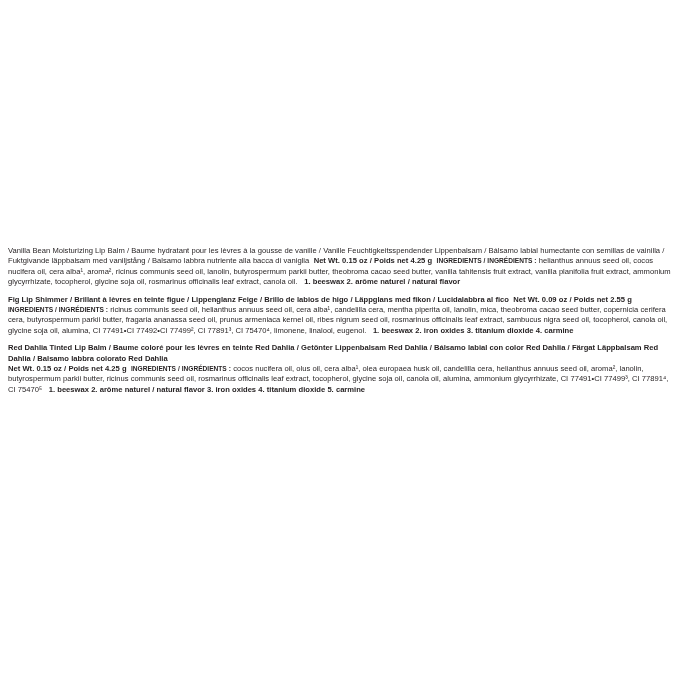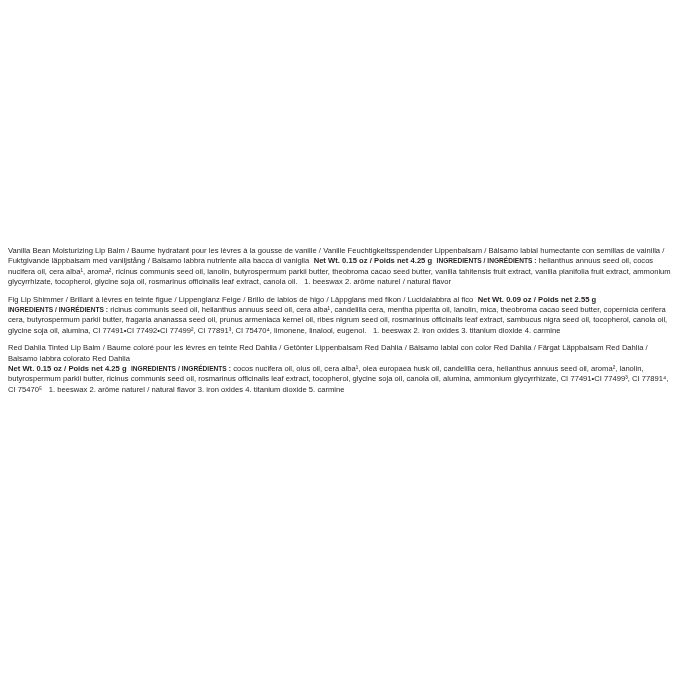--- a/index.html
+++ b/index.html
@@ -30,34 +30,34 @@
     margin-bottom: 7px;
   }
   .para {
     font-size: 7.6px;
     line-height: 10.4px;
     text-align: left;
     word-spacing: 0.1px;
   }
   .para b,
   .bold {
-    font-weight: normal;
+    font-weight: bold;
   }
   .sep {
     display: inline;
   }
   .ing-label {
     font-weight: bold;
     font-size: 6.6px;
   }
   .netwt {
     font-weight: bold;
   }
   .numlist {
-    font-weight: normal;
+    font-weight: bold;
   }
 </style>
 </head>
 <body>
 
 <div id="page">
   <div class="content">
 
     <div class="block">
       <div class="para"><span>Vanilla Bean Moisturizing Lip Balm / Baume hydratant pour les lèvres à la gousse de vanille / Vanille Feuchtigkeitsspendender Lippenbalsam / Bálsamo labial humectante con semillas de vainilla / Fuktgivande läppbalsam med vaniljstång / Balsamo labbra nutriente alla bacca di vaniglia</span><span class="sep">&nbsp; </span><span class="netwt">Net Wt. 0.15 oz / Poids net 4.25 g</span><span class="sep">&nbsp; </span><span class="ing-label">INGREDIENTS / INGRÉDIENTS :</span><span class="sep"> </span><span>helianthus annuus seed oil, cocos nucifera oil, cera alba¹, aroma², ricinus communis seed oil, lanolin, butyrospermum parkii butter, theobroma cacao seed butter, vanilla tahitensis fruit extract, vanilla planifolia fruit extract, ammonium glycyrrhizate, tocopherol, glycine soja oil, rosmarinus officinalis leaf extract, canola oil.</span><span class="sep">&nbsp;&nbsp; </span><span class="numlist">1. beeswax    2. arôme naturel / natural flavor</span></div>

